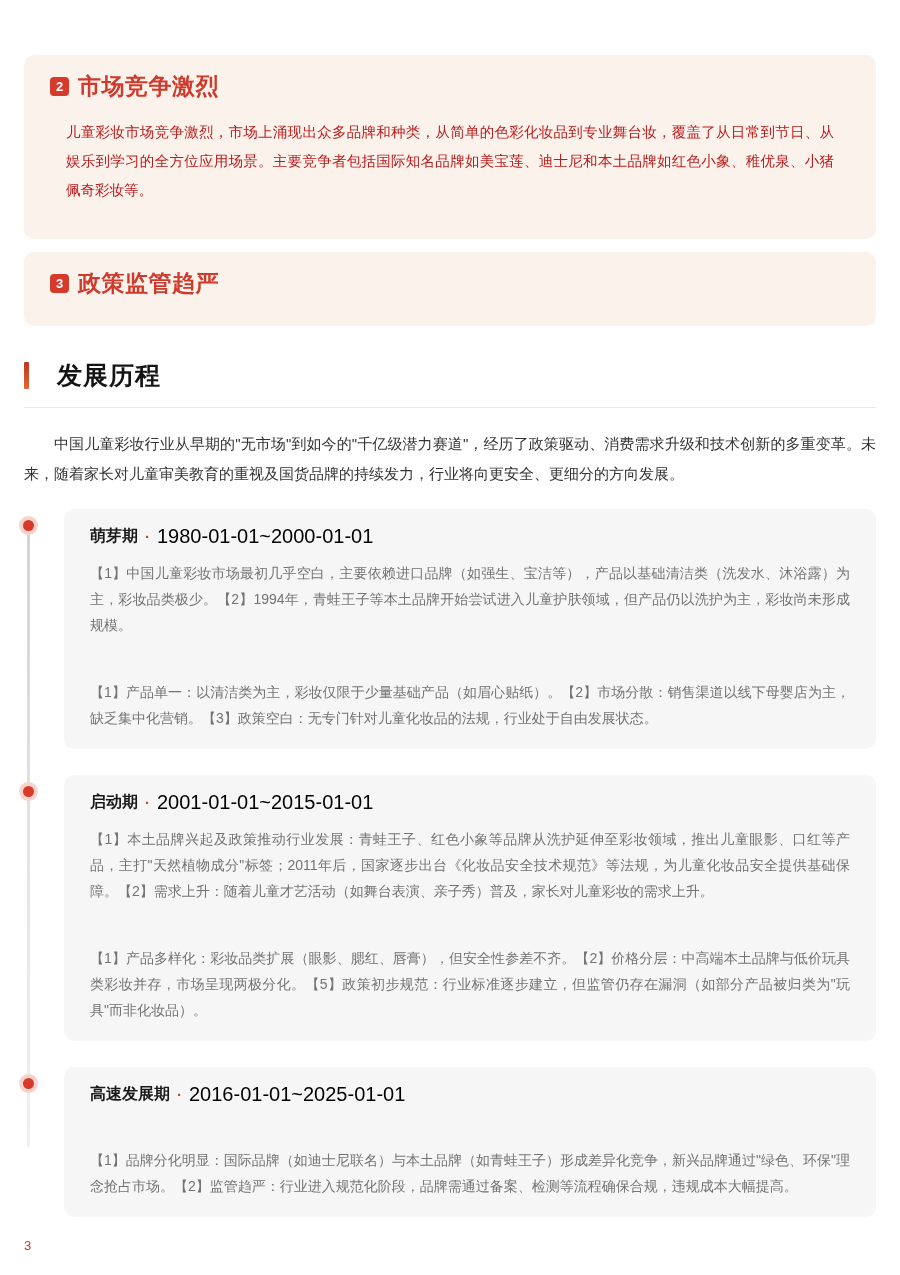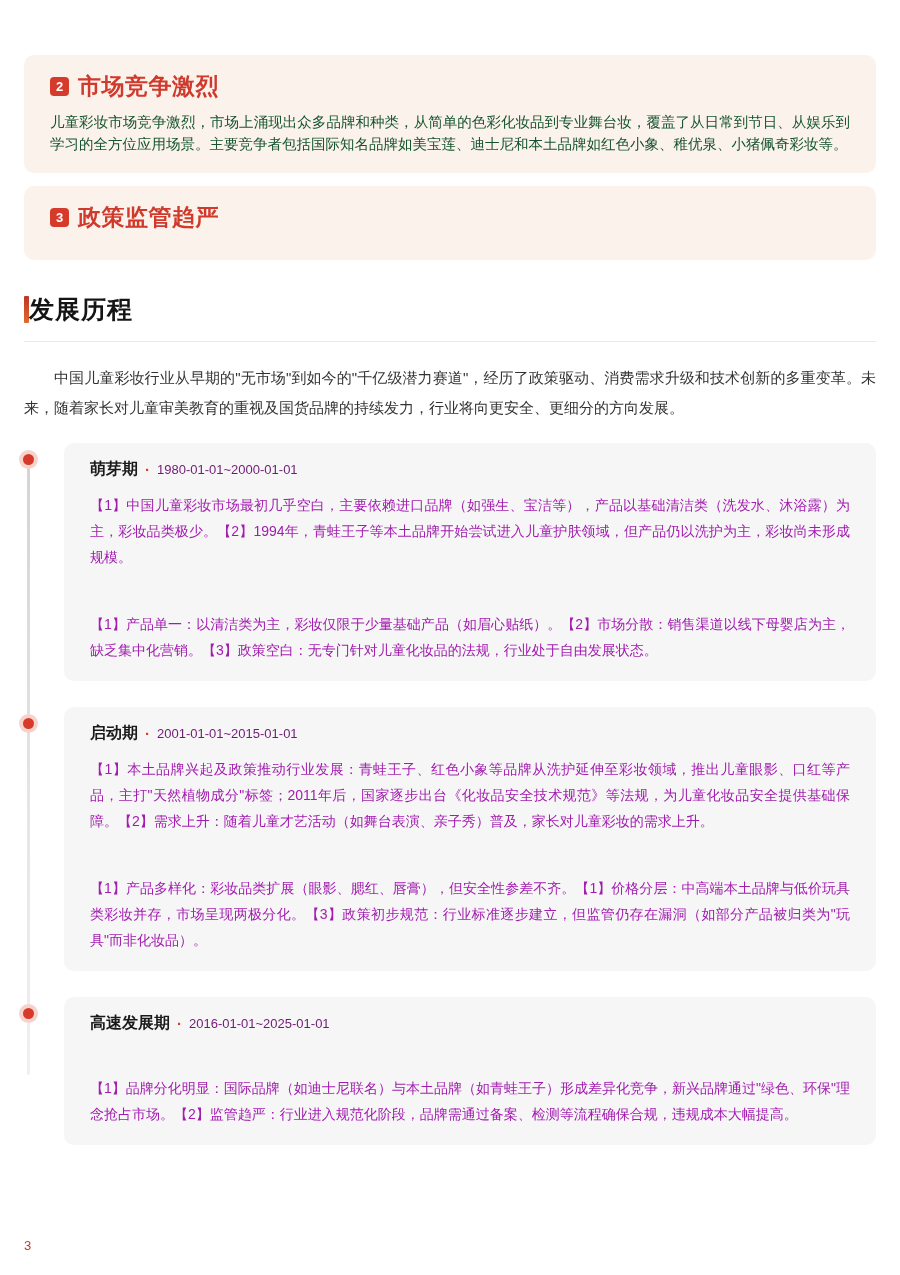--- a/index.html
+++ b/index.html
@@ -30,28 +30,28 @@
     border-radius: 4px;
     font-size: 13px; font-weight: bold;
     display: flex; align-items: center; justify-content: center;
   }
   .callout-title {
     margin: 0;
     font-size: 23px; font-weight: bold; color: #cf3a2c;
     letter-spacing: 0.5px;
   }
   .callout-body {
-    margin: 0;
-    font-size: 14.5px; line-height: 22px; color: #14532d;
+    margin: 16px;
+    font-size: 14.5px; line-height: 29px; color: #b91c1c;
     text-align: justify;
   }
 
   
   .section-header {
-    display: flex; align-items: center; gap: 0;
+    display: flex; align-items: center; gap: 28px;
     margin-top: 33px;
   }
   .accent-bar {
     width: 5px; height: 27px;
     background: linear-gradient(180deg, #bf3526 0%, #e06a2e 100%);
     border-radius: 1px;
   }
   .section-title {
     margin: 0;
     font-size: 25px; font-weight: bold; color: #141414;
@@ -89,24 +89,24 @@
     box-shadow: 0 0 0 4px #f6d3cd;
   }
   .tl-card {
     background: #f6f6f6;
     border-radius: 10px;
     padding: 16px 26px 18px 26px;
   }
   .tl-head { display: flex; align-items: center; gap: 7px; margin-bottom: 12px; }
   .tl-title { font-size: 16px; font-weight: bold; color: #1a1a1a; }
   .tl-sep { color: #d63a2a; font-size: 15px; font-weight: bold; }
-  .tl-period { font-size: 13px; color: #701a75; }
+  .tl-period { font-size: 20px; color: #000000; }
   .tl-card p {
     margin: 0 0 2px 0;
-    font-size: 14px; line-height: 26px; color: #a21caf;
+    font-size: 14px; line-height: 26px; color: #737373;
     text-align: justify;
   }
   .tl-card p:last-child { margin-bottom: 0; margin-top: 41px; }
 
   
   .page-footer {
     position: absolute;
     left: 24px; top: 1238px;
     font-size: 13px; color: #c23b2b;
   }
@@ -157,21 +157,21 @@
 
     <div class="tl-item">
       <span class="tl-dot"></span>
       <div class="tl-card">
         <div class="tl-head">
           <span class="tl-title">启动期</span>
           <span class="tl-sep">·</span>
           <span class="tl-period">2001-01-01~2015-01-01</span>
         </div>
         <p>【1】本土品牌兴起及政策推动行业发展：青蛙王子、红色小象等品牌从洗护延伸至彩妆领域，推出儿童眼影、口红等产品，主打"天然植物成分"标签；2011年后，国家逐步出台《化妆品安全技术规范》等法规，为儿童化妆品安全提供基础保障。【2】需求上升：随着儿童才艺活动（如舞台表演、亲子秀）普及，家长对儿童彩妆的需求上升。</p>
-        <p>【1】产品多样化：彩妆品类扩展（眼影、腮红、唇膏），但安全性参差不齐。【1】价格分层：中高端本土品牌与低价玩具类彩妆并存，市场呈现两极分化。【3】政策初步规范：行业标准逐步建立，但监管仍存在漏洞（如部分产品被归类为"玩具"而非化妆品）。</p>
+        <p>【1】产品多样化：彩妆品类扩展（眼影、腮红、唇膏），但安全性参差不齐。【2】价格分层：中高端本土品牌与低价玩具类彩妆并存，市场呈现两极分化。【5】政策初步规范：行业标准逐步建立，但监管仍存在漏洞（如部分产品被归类为"玩具"而非化妆品）。</p>
       </div>
     </div>
 
     <div class="tl-item">
       <span class="tl-dot"></span>
       <div class="tl-card">
         <div class="tl-head">
           <span class="tl-title">高速发展期</span>
           <span class="tl-sep">·</span>
           <span class="tl-period">2016-01-01~2025-01-01</span>

